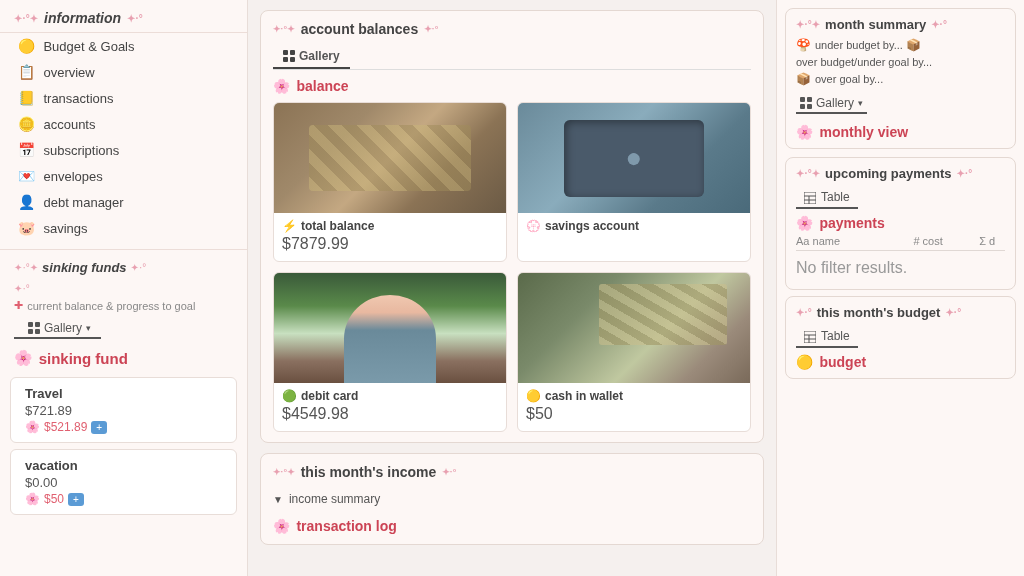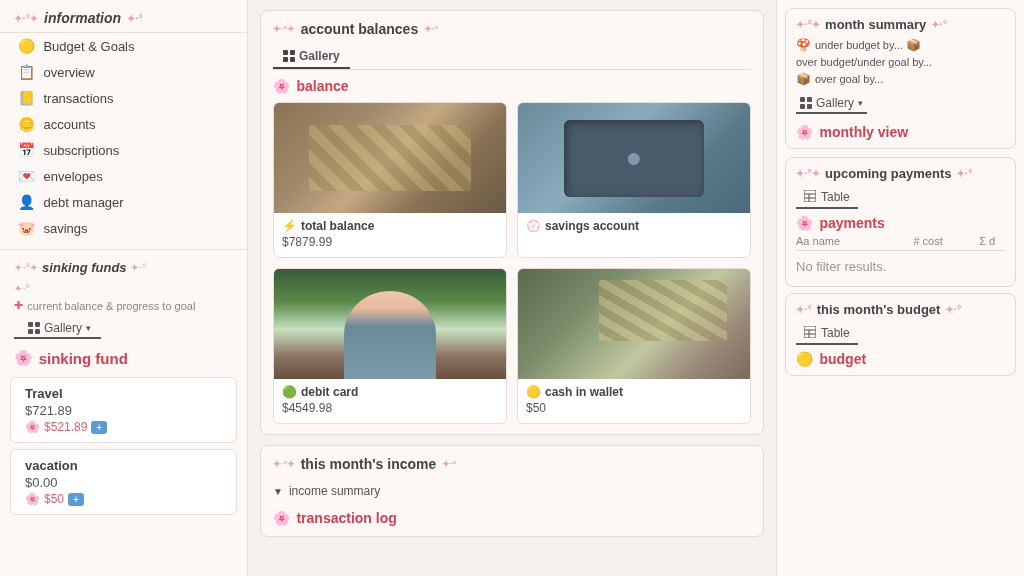--- a/index.html
+++ b/index.html
@@ -268,21 +268,21 @@
     }
     .card-name {
       display: flex;
       align-items: center;
       gap: 4px;
       font-size: 12px;
       font-weight: 600;
       color: #444;
       margin-bottom: 2px;
     }
-    .card-value { font-size: 12px; color: #555; }
+    .card-value { font-size: 16px; color: #555; }
 
     
     .income-summary-row {
       display: flex;
       align-items: center;
       gap: 6px;
       font-size: 12px;
       color: #555;
       padding: 4px 0;
       cursor: pointer;
@@ -386,21 +386,21 @@
       background: #fff0f0;
       border-left: 3px solid #e87080;
       padding: 5px 8px;
       border-radius: 0 4px 4px 0;
       margin-bottom: 8px;
     }
     .upcoming-desc .add-icon { color: #e06070; margin-right: 4px; }
 
     .table-btn {
       display: inline-flex;
-      align-items: flex-start;
+      align-items: flex-end;
       gap: 5px;
       padding: 3px 8px;
       font-size: 12px;
       color: #555;
       cursor: pointer;
       border-bottom: 2px solid #555;
     }
 
     .payments-title {
       display: flex;
@@ -419,21 +419,21 @@
       color: #888;
       border-bottom: 1px solid #e0d8d4;
       padding-bottom: 3px;
       margin-bottom: 4px;
     }
     .col-name { flex: 2; }
     .col-cost { flex: 1; text-align: left; }
     .col-d { flex: 0.5; text-align: left; }
 
     .no-filter {
-      font-size: 13px;
+      font-size: 16px;
       color: #999;
       padding: 4px 0;
     }
 
     .budget-section {
       margin: 6px 8px;
       background: #fdf7f5;
       border: 1px solid #e4d8d2;
       border-radius: 8px;
       padding: 8px 10px;

